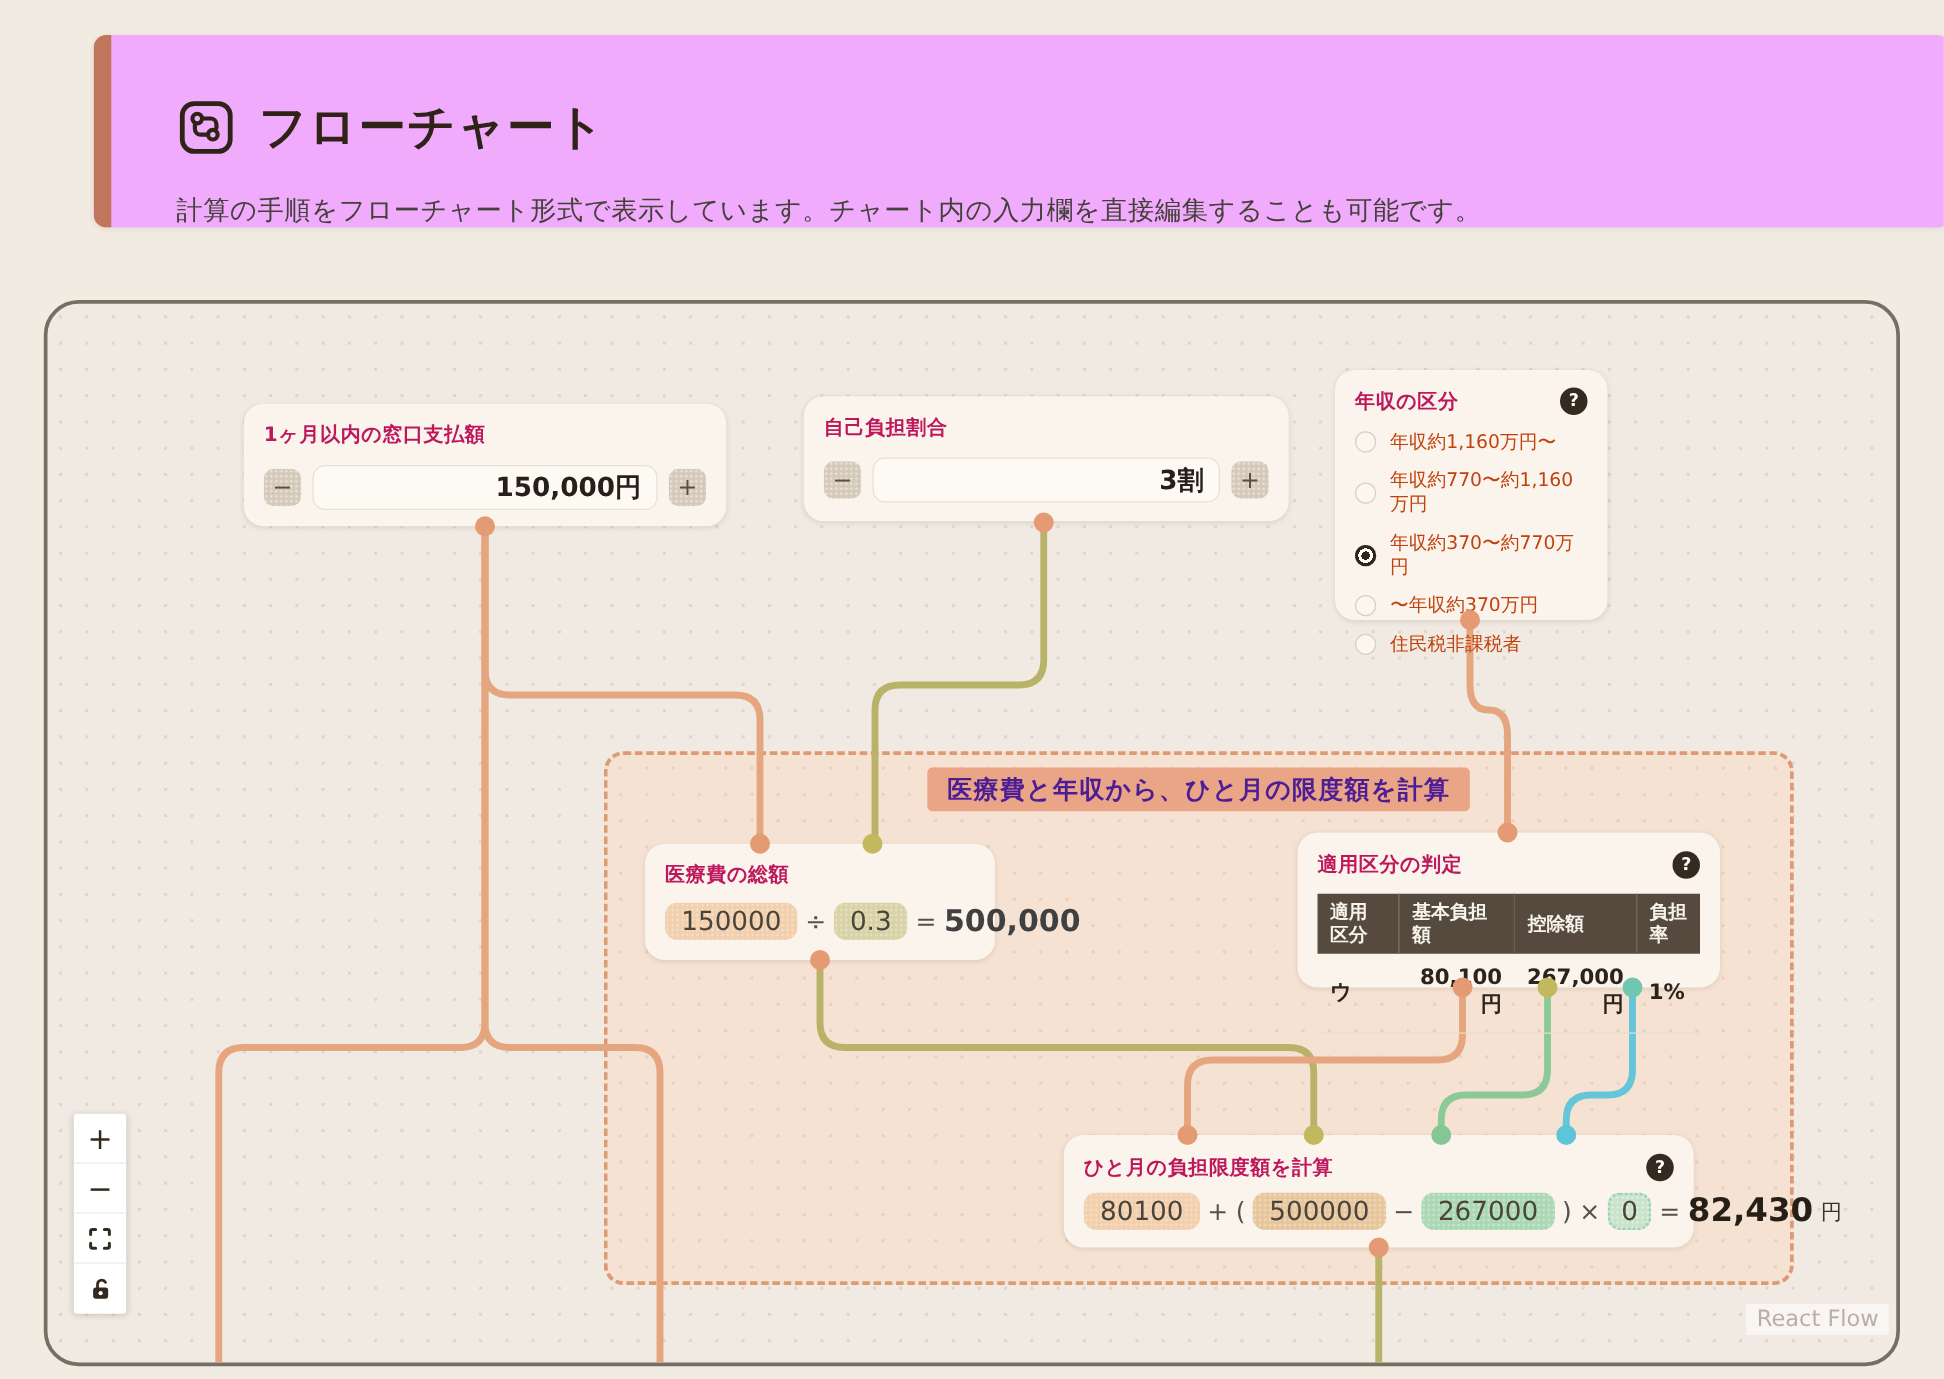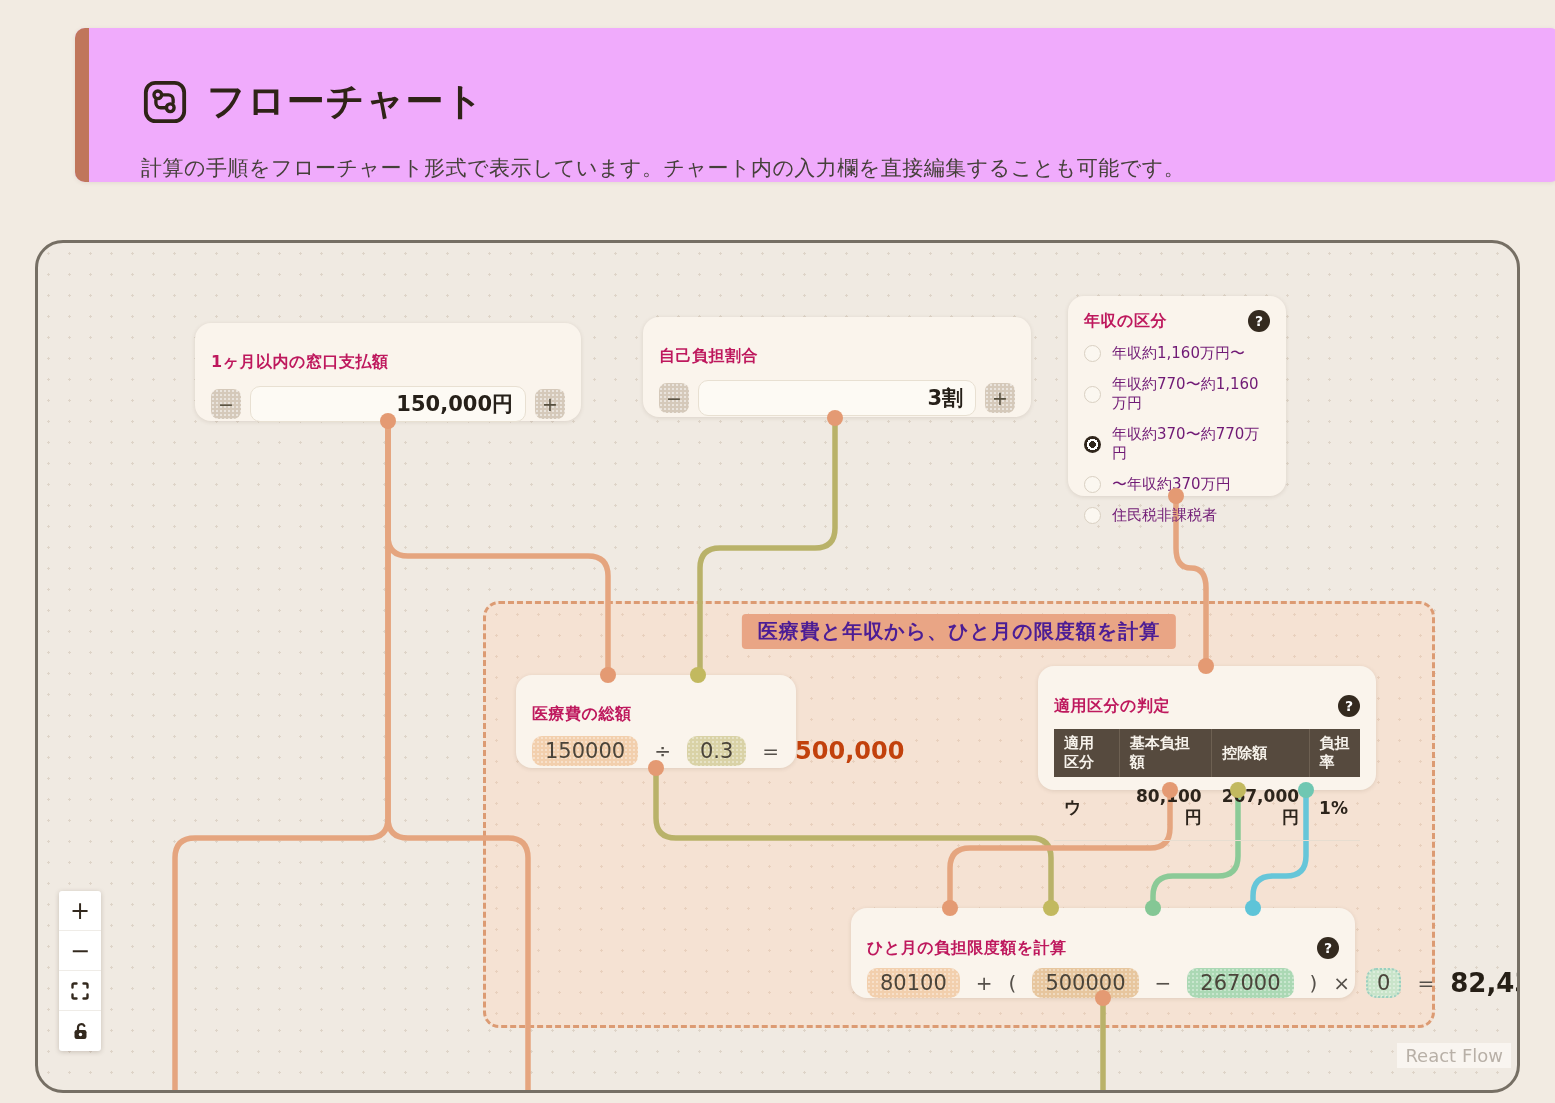--- a/index.html
+++ b/index.html
@@ -65,21 +65,21 @@
   }
   .h-orange { background:#e49a73; }
   .h-olive  { background:#c2b95f; }
   .h-green  { background:#84c795; }
   .h-blue   { background:#5ec4d8; }
   .h-teal   { background:#6fc7b2; }
 
   .node {
     position:absolute; background:#faf4ec; border-radius:16px;
     box-shadow:0 1px 4px rgba(90,70,50,.14);
-    padding:29px 16px;
+    padding:15px 16px;
   }
   .node-title { font-size:16px; font-weight:bold; color:#be185d; letter-spacing:.5px; }
   .title-row { display:flex; align-items:center; justify-content:space-between; }
   .help {
     width:22px; height:22px; border-radius:50%; background:#342a1f; color:#fff;
     font-size:14px; font-weight:bold; display:flex; align-items:center; justify-content:center;
   }
 
   .stepper-row { display:flex; gap:9px; margin-top:13px; align-items:center; }
   .step-btn {
@@ -91,39 +91,39 @@
     display:flex; align-items:center; justify-content:center;
     font-family:inherit;
   }
   .num-input {
     flex:1; height:36px; border:1.5px solid #e8e0d2; border-radius:10px;
     background:#fdfaf4; text-align:right; font-size:21px; font-weight:bold;
     color:#262019; padding:0 12px; font-family:inherit; min-width:0;
   }
 
   .options { margin-top:12px; display:flex; flex-direction:column; gap:12px; }
-  .option-row { display:flex; gap:11px; align-items:center; font-size:15px; color:#701a75; }
+  .option-row { display:flex; gap:11px; align-items:center; font-size:15px; color:#c2410c; }
   .radio { width:17px; height:17px; border-radius:50%; border:1.5px solid #d9d0c2; background:#fbf7f0; flex:none; }
   .radio.selected {
     border:none;
     background:radial-gradient(circle, #2f251b 0 3.4px, #ffffff 3.4px 5.8px, #2f251b 5.8px);
   }
 
-  .formula { display:flex; align-items:center; gap:16px; margin-top:11px; font-size:20px; color:#55504a; white-space:nowrap; }
+  .formula { display:flex; align-items:center; gap:6px; margin-top:11px; font-size:20px; color:#55504a; white-space:nowrap; }
   .pill {
     border-radius:10px; padding:3px 13px; font-size:21px; color:#4a443a;
     background-image:radial-gradient(rgba(255,255,255,.35) 1px, transparent 1px);
     background-size:4px 4px;
   }
   .p-peach { background-color:#f2cfad; }
   .p-khaki { background-color:#d9d2a6; }
   .p-tan   { background-color:#e7c69e; }
   .p-green { background-color:#abd8b4; }
   .p-mint  { background-color:#c9e4ca; border:2px dotted #9ccfc0; padding:1px 9px; }
-  .result { font-size:24px; font-weight:bold; color:#c2410c; }
+  .result { font-size:24px; font-weight:bold; color:#404040; }
   .result-big { font-size:26px; font-weight:bold; color:#261f16; }
   .unit { font-size:17px; color:#3a342c; }
 
   table.judge { border-collapse:collapse; margin-top:12px; width:306px; }
   .judge th {
     background:#564a3e; color:#f7f3ec; font-size:15px; font-weight:bold;
     padding:5px 10px; text-align:left; border-right:1px solid #6d6052;
   }
   .judge th:last-child { border-right:none; }
   .judge td {

